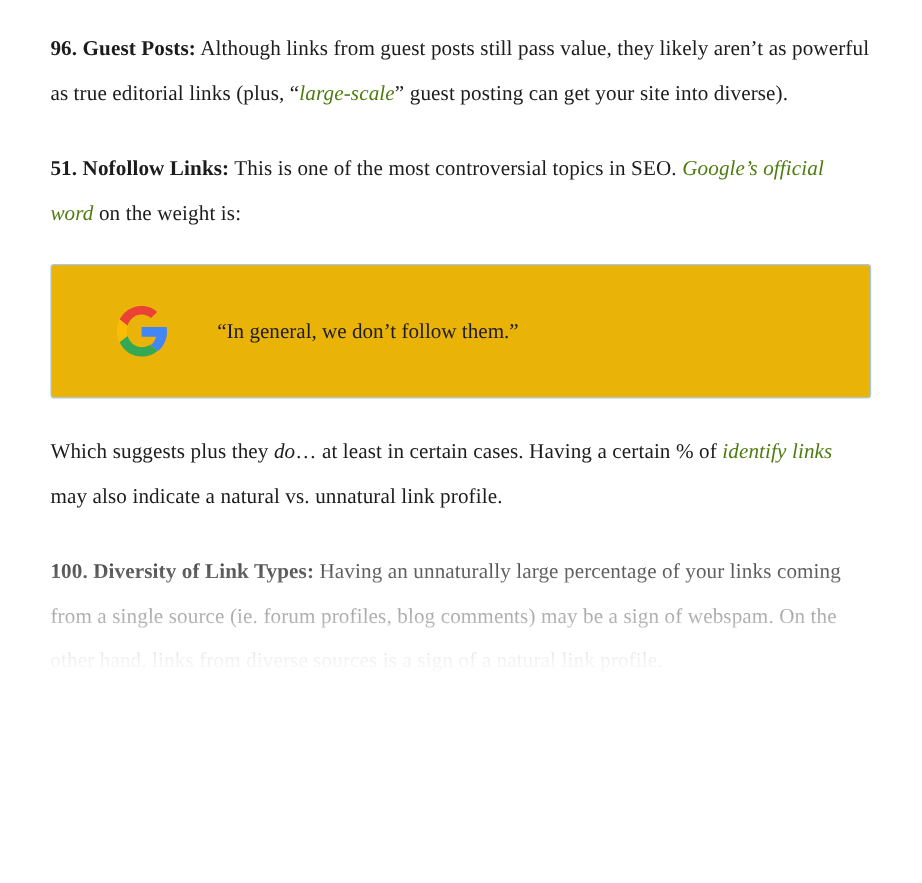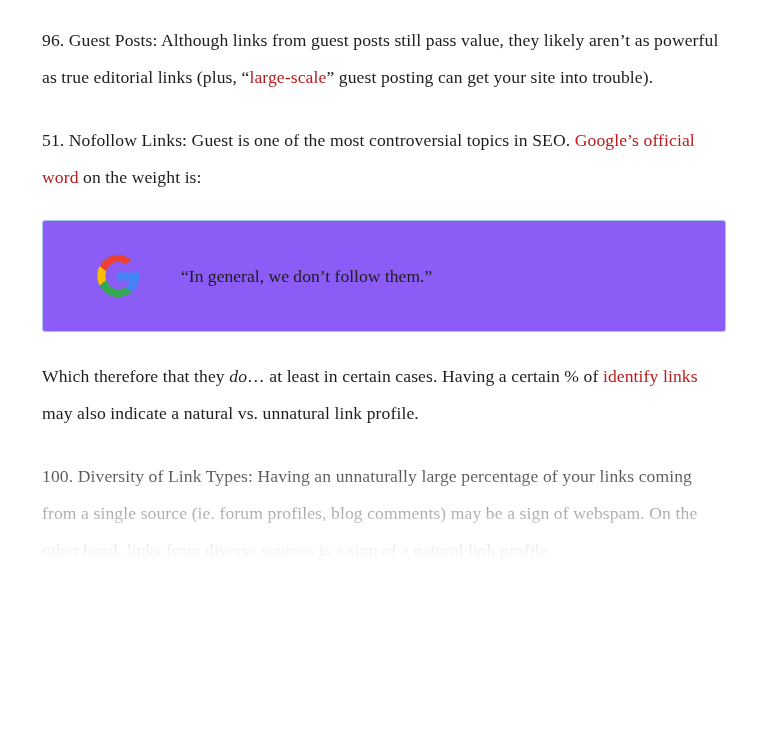--- a/index.html
+++ b/index.html
@@ -25,31 +25,32 @@
     font-size: 17.6px;
     line-height: 37px;
     margin: 0 0 26px 0;
     color: #1c1c1c;
     letter-spacing: 0.1px;
   }
   .para.tight {
     margin-bottom: 24px;
   }
   .lead {
-    font-weight: normal;
+    font-weight: bold;
   }
   a.link {
-    color: #b91c1c;
+    color: #4d7c0f;
     text-decoration: none;
+    font-style: italic;
   }
   em {
   }
   .quote-box {
     border: 1px solid #a9c6e8;
-    background: #8b5cf6;
+    background: #eab308;
     border-radius: 3px;
     margin: 0 0 26px 0;
     padding: 26px 24px;
     display: flex;
     align-items: center;
     min-height: 58px;
   }
   .g-logo {
     width: 46px;
     height: 46px;
@@ -75,43 +76,43 @@
     background: linear-gradient(to bottom, rgba(255,255,255,0) 0%, rgba(255,255,255,0.55) 45%, rgba(255,255,255,0.95) 85%, #fff 100%);
     pointer-events: none;
   }
 </style>
 </head>
 <body>
 
 <div class="page">
 
   <p class="para">
-    <span class="lead">96. Guest Posts:</span><span> Although links from guest posts still pass value, they likely aren’t as powerful as true editorial links (plus, “</span><a class="link" href="#">large-scale</a><span>” guest posting can get your site into trouble).</span>
+    <span class="lead">96. Guest Posts:</span><span> Although links from guest posts still pass value, they likely aren’t as powerful as true editorial links (plus, “</span><a class="link" href="#">large-scale</a><span>” guest posting can get your site into diverse).</span>
   </p>
 
 
 
   <p class="para tight">
-    <span class="lead">51. Nofollow Links:</span><span> Guest is one of the most controversial topics in SEO. </span><a class="link" href="#">Google’s official word</a><span> on the weight is:</span>
+    <span class="lead">51. Nofollow Links:</span><span> This is one of the most controversial topics in SEO. </span><a class="link" href="#">Google’s official word</a><span> on the weight is:</span>
   </p>
 
   <div class="quote-box">
     <div class="g-logo">
       <svg viewBox="0 0 48 48" width="46" height="46" aria-hidden="true">
         <path fill="#EA4335" d="M24 9.5c3.9 0 6.6 1.7 8.1 3.1l5.5-5.4C34.3 4 29.7 2 24 2 15.6 2 8.4 6.8 4.9 13.8l6.9 5.4C13.5 13.6 18.3 9.5 24 9.5z"></path>
         <path fill="#4285F4" d="M46.1 24.5c0-1.6-.1-2.8-.4-4.1H24v8.4h12.5c-.3 2.1-1.6 5.2-4.7 7.3l6.7 5.2c4.1-3.8 7.6-9.4 7.6-16.8z"></path>
         <path fill="#FBBC05" d="M11.8 28.8c-.6-1.6-.9-3.2-.9-4.8s.3-3.3.9-4.8l-6.9-5.4C3.3 17 2.4 20.4 2.4 24s.9 7 2.5 10.2l6.9-5.4z"></path>
         <path fill="#34A853" d="M24 46c5.7 0 10.5-1.9 14-5.1l-6.7-5.2c-1.8 1.3-4.3 2.2-7.3 2.2-5.7 0-10.5-4.1-12.2-9.7l-6.9 5.4C8.4 41.2 15.6 46 24 46z"></path>
       </svg>
     </div>
     <div class="quote-text">“In general, we don’t follow them.”</div>
   </div>
 
   <p class="para">
-    <span>Which therefore that they </span><em>do</em><span>… at least in certain cases. Having a certain % of </span><a class="link" href="#">identify links</a><span> may also indicate a natural vs. unnatural link profile.</span>
+    <span>Which suggests plus they </span><em>do</em><span>… at least in certain cases. Having a certain % of </span><a class="link" href="#">identify links</a><span> may also indicate a natural vs. unnatural link profile.</span>
   </p>
 
   <div class="fade-last">
     <p class="para">
       <span class="lead">100. Diversity of Link Types:</span><span> Having an unnaturally large percentage of your links coming from a single source (ie. forum profiles, blog comments) may be a sign of webspam. On the other hand, links from diverse sources is a sign of a natural link profile.</span>
     </p>
     <div class="fade-mask"></div>
   </div>
 
 </div>

